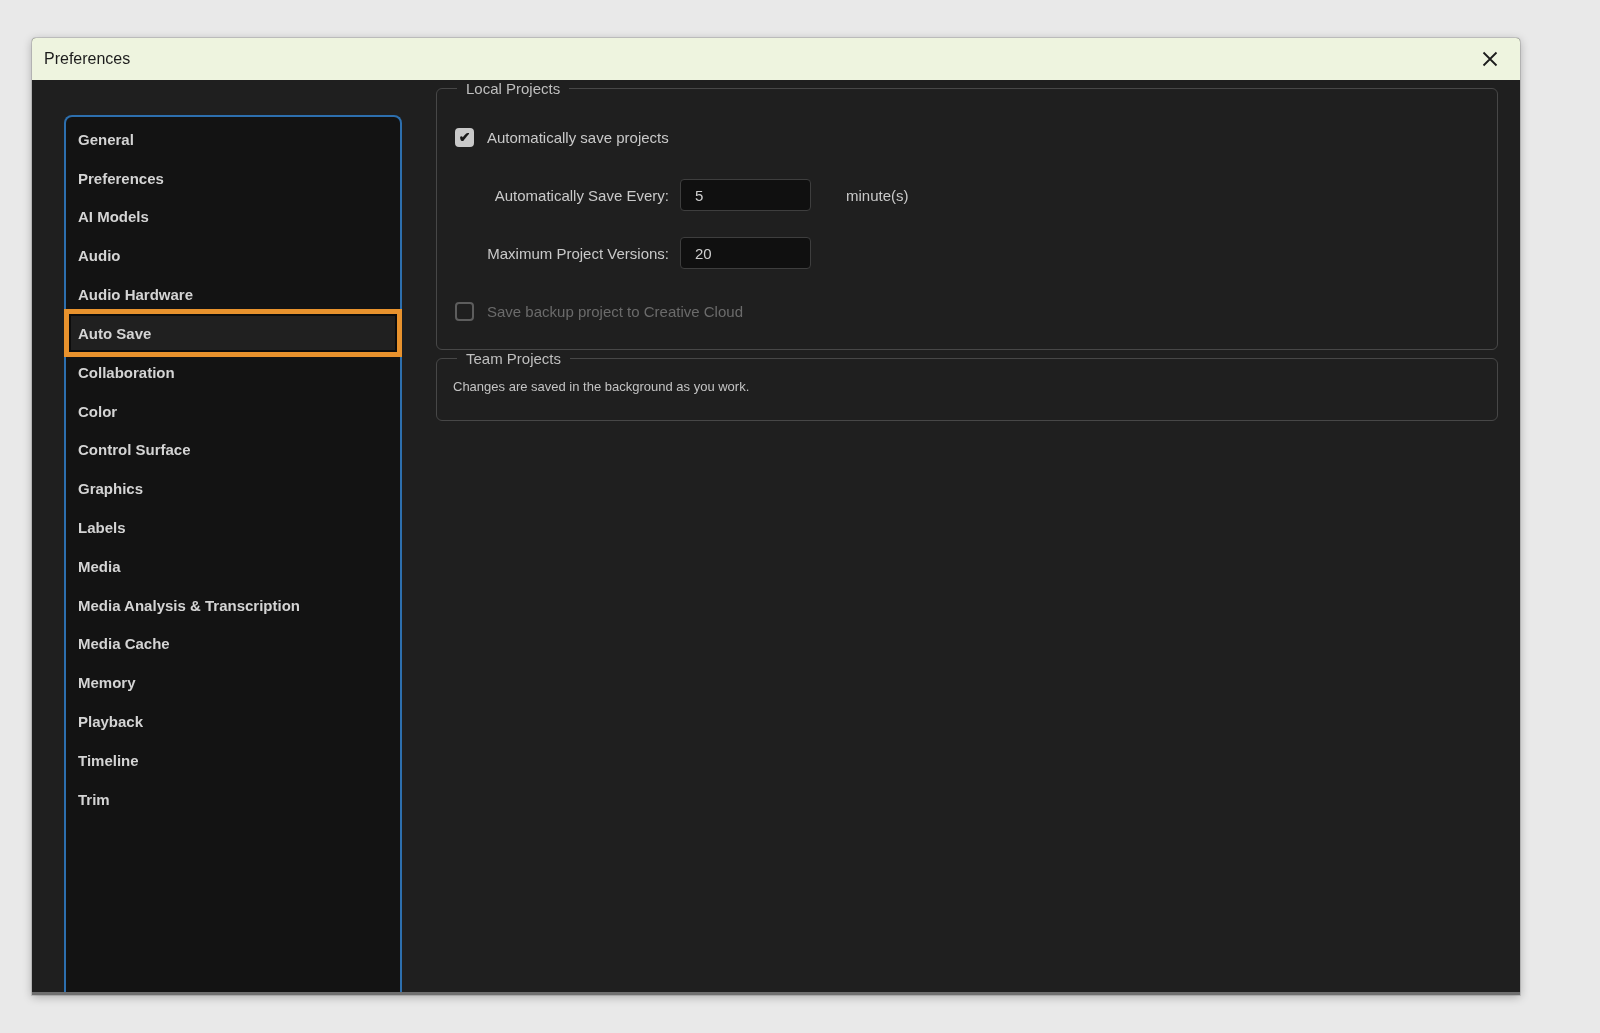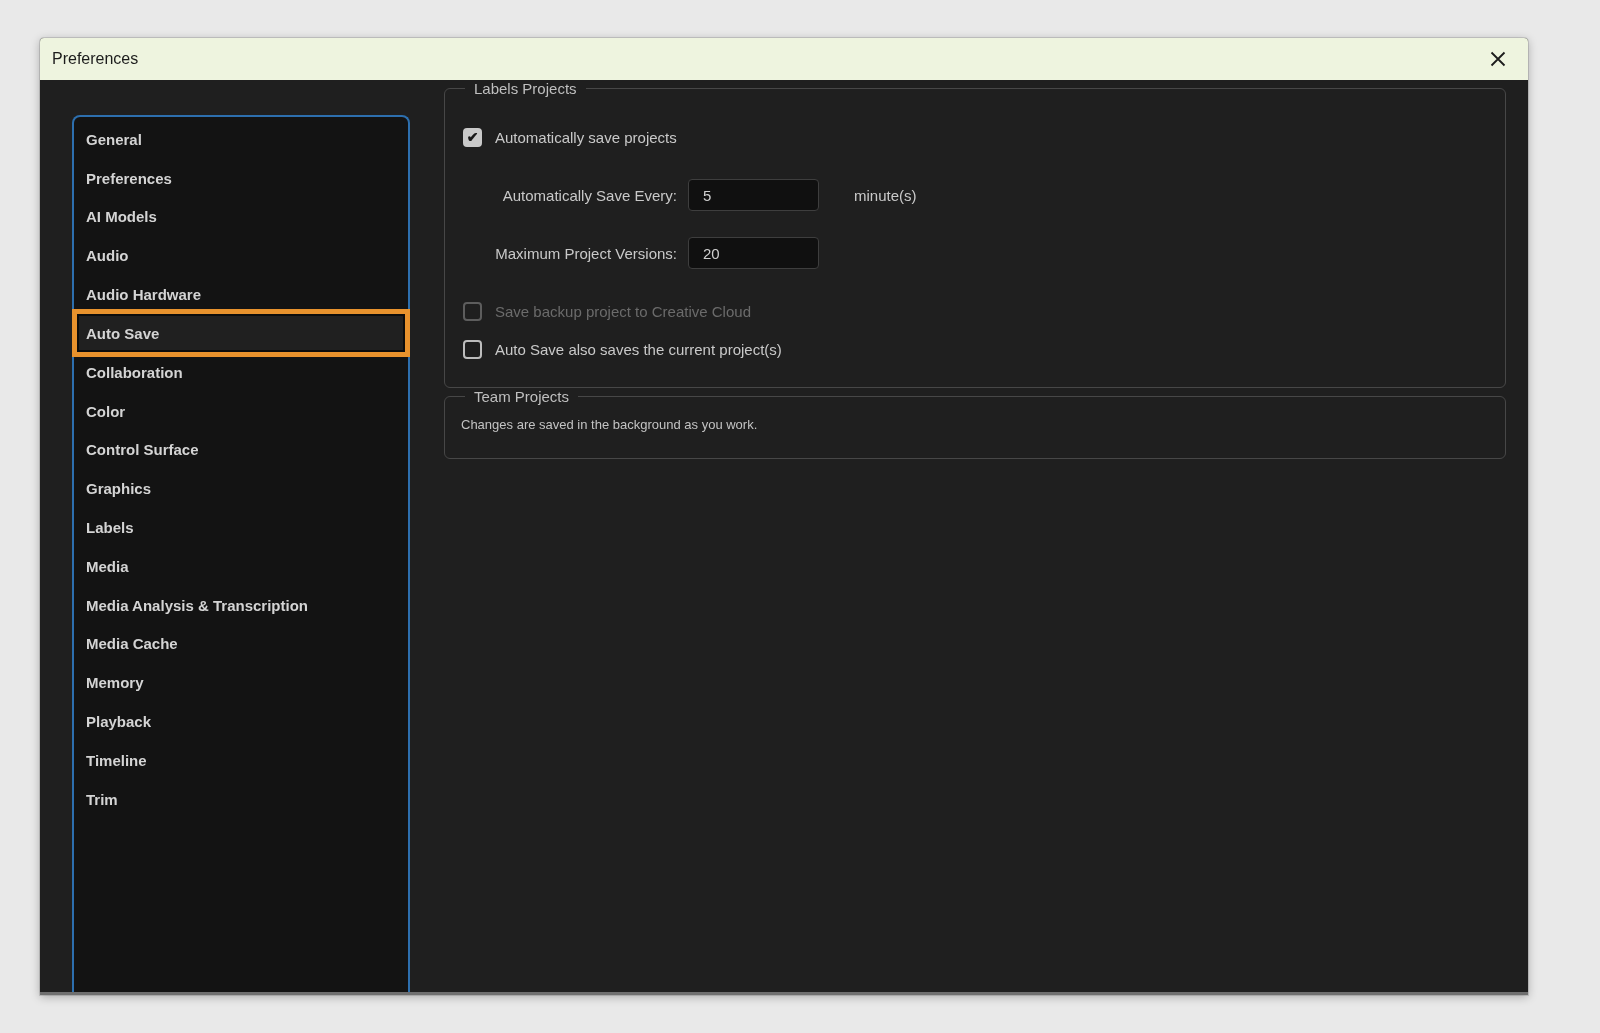--- a/index.html
+++ b/index.html
@@ -2,21 +2,21 @@
 <html><head>
 <meta charset="utf-8">
 <style>
   * { margin:0; padding:0; box-sizing:border-box; }
   html,body { background:#e9e9e9; }
   .page {
     position:relative; width:1600px; height:1033px; background:#e9e9e9;
     font-family:"Liberation Sans", sans-serif; overflow:hidden;
   }
   .dialog {
-    position:absolute; left:40px; top:38px; width:1488px; height:957px;
+    position:absolute; left:32px; top:38px; width:1488px; height:957px;
     background:#1f1f1f; border-radius:4px 4px 0 0;
     box-shadow:0 2px 10px rgba(0,0,0,0.28), 0 0 0 1px rgba(180,180,180,0.55);
   }
   .dialog::after {
     content:""; position:absolute; left:0; right:0; bottom:0; height:3px;
     background:#6f6f6f;
   }
   .titlebar {
     height:42px; background:#eef4df; border-radius:4px 4px 0 0;
     display:flex; align-items:center; justify-content:space-between;
@@ -163,21 +163,21 @@
             <span>Timeline</span>
           </div>
           <div class="side-item">
             <span>Trim</span>
           </div>
         </nav>
 
       <main class="content">
 
         <fieldset class="group group-local">
-          <legend>Labels Projects</legend>
+          <legend>Local Projects</legend>
 
           <div class="cb-row cb-row-1 checked">
             <span class="checkbox">
               <span class="check">✔</span>
             </span>
             <span class="cb-label">Automatically save projects</span>
           </div>
 
           <div class="input-row input-row-1">
             <span class="input-label">Automatically Save Every:</span>
@@ -190,26 +190,20 @@
             <input class="text-input" type="text" value="20" style="">
           </div>
 
           <div class="cb-row cb-row-2 disabled">
             <span class="checkbox">
               
             </span>
             <span class="cb-label">Save backup project to Creative Cloud</span>
           </div>
 
-          <div class="cb-row cb-row-3">
-            <span class="checkbox">
-              
-            </span>
-            <span class="cb-label">Auto Save also saves the current project(s)</span>
-          </div>
         </fieldset>
 
         <fieldset class="group group-team">
           <legend>Team Projects</legend>
 
           <div class="team-desc">Changes are saved in the background as you work.</div>
 
         </fieldset>
 
       </main>

